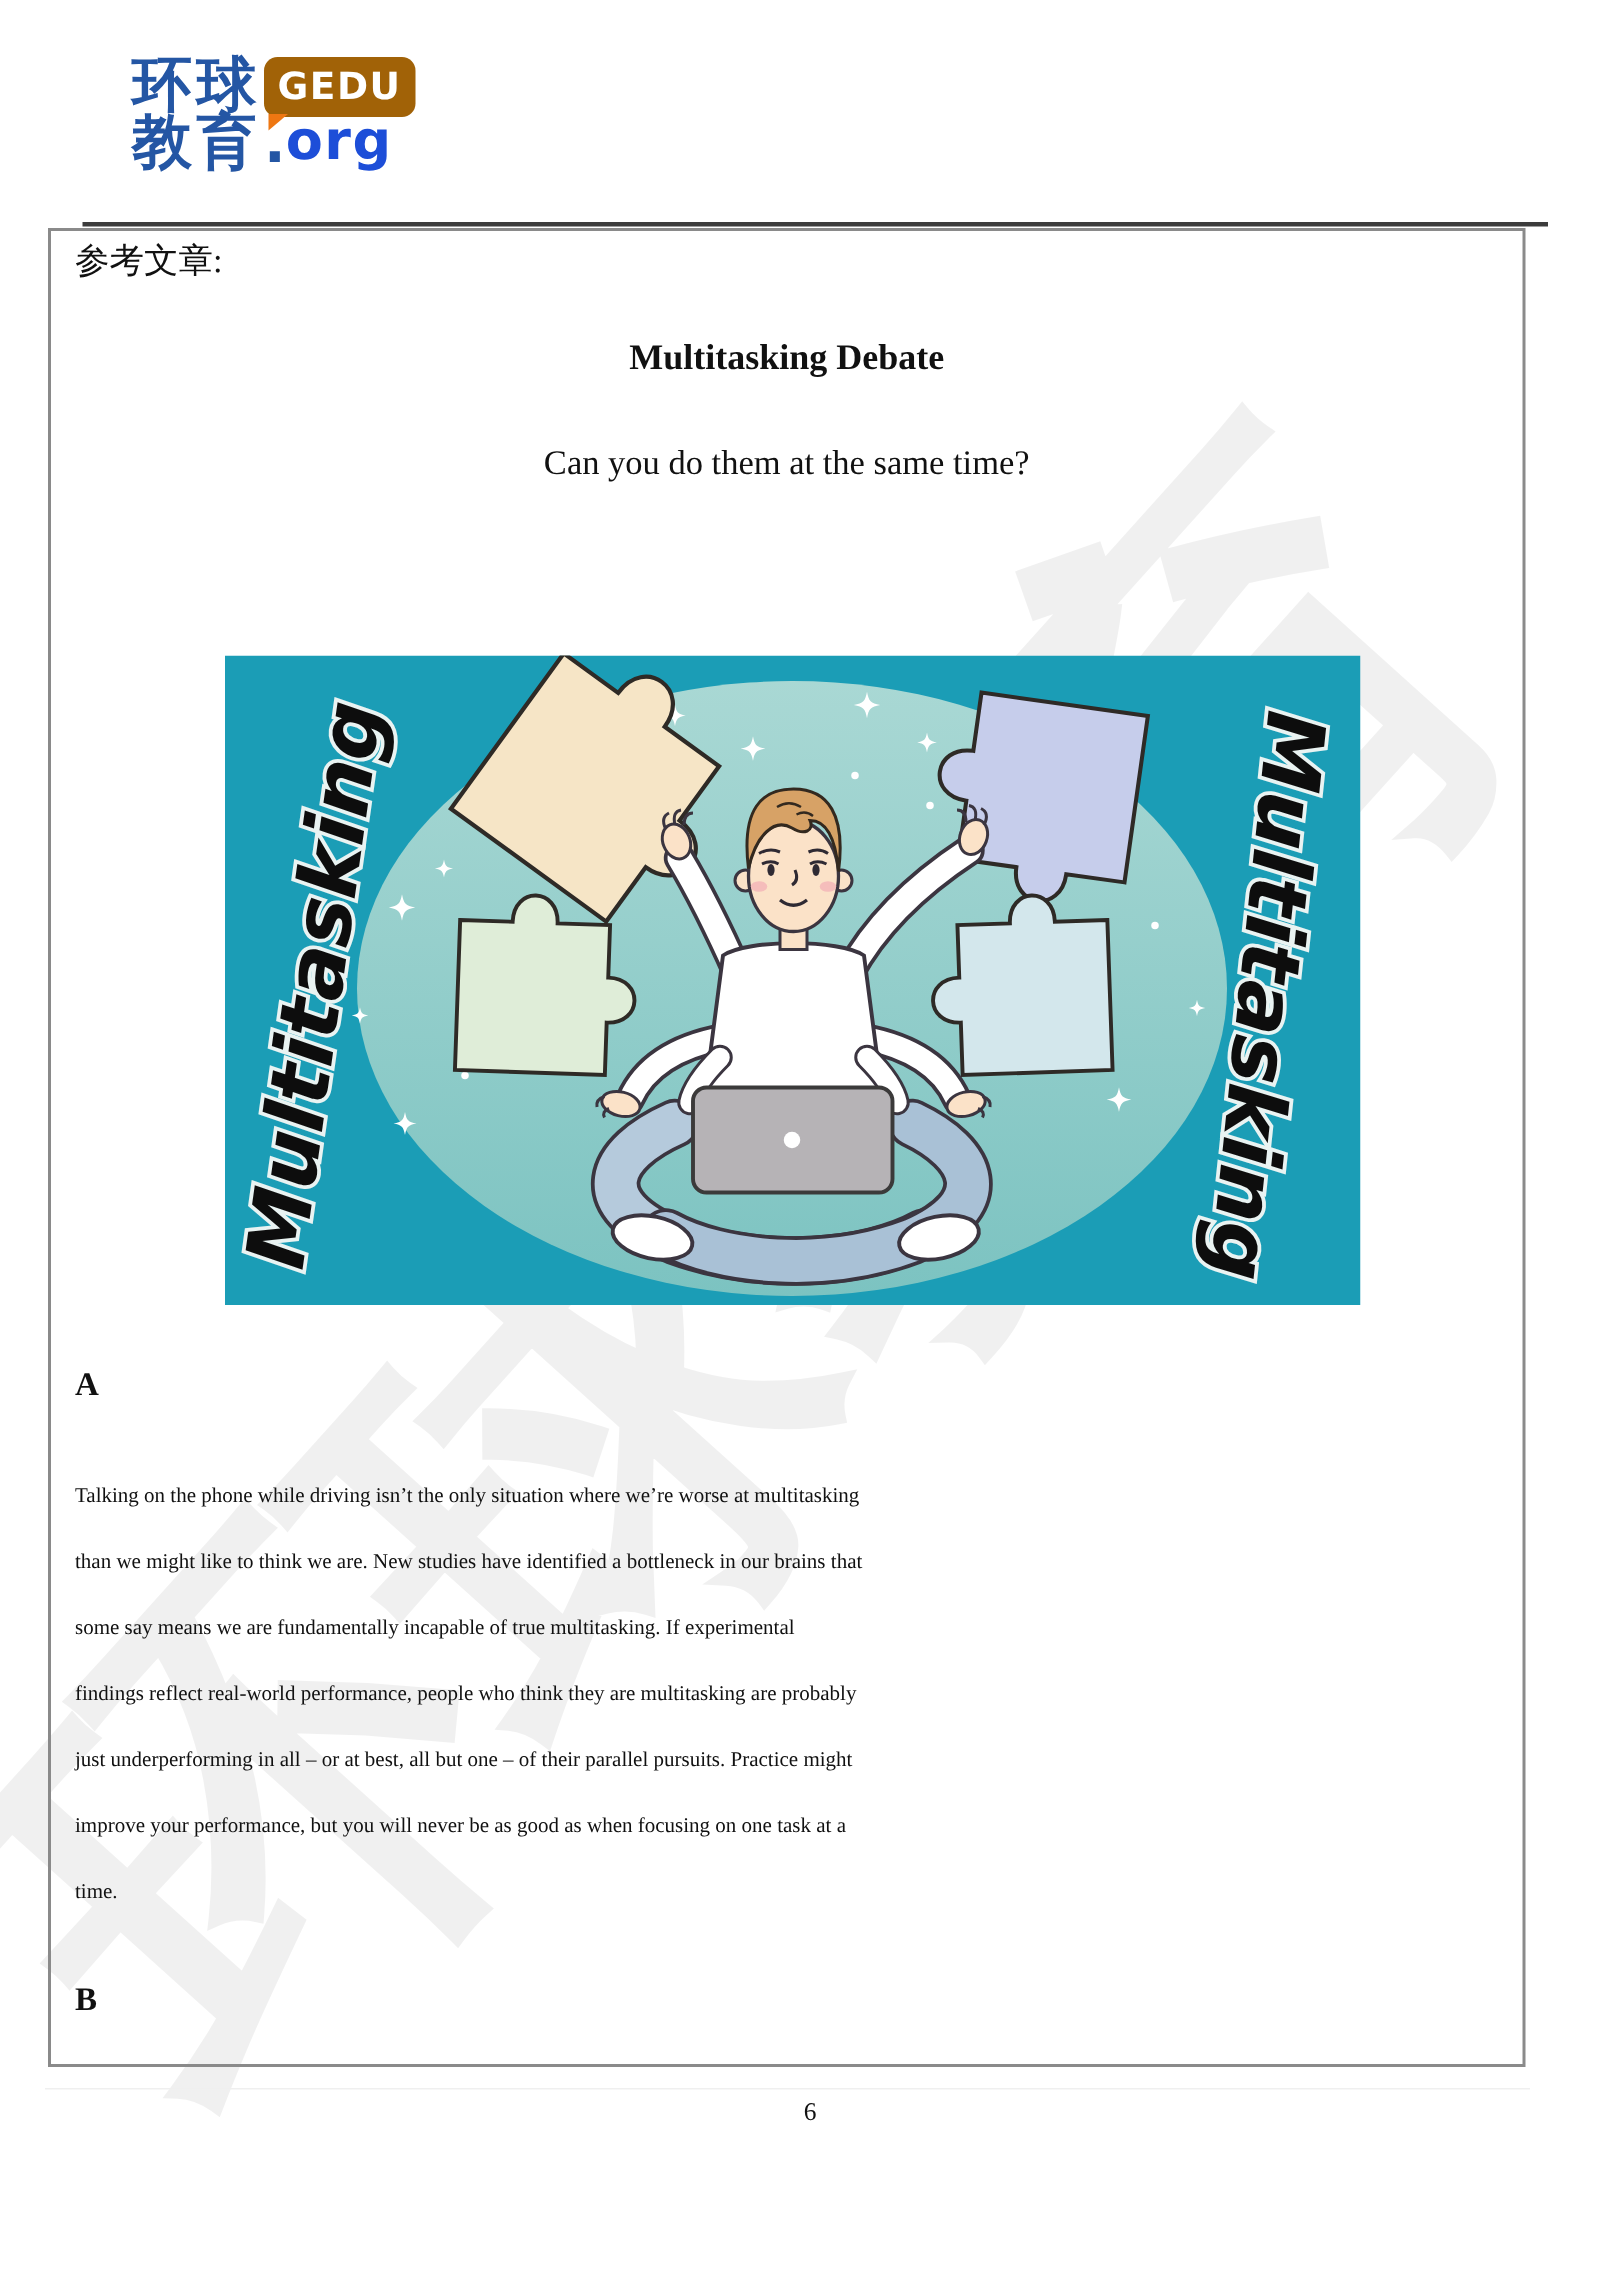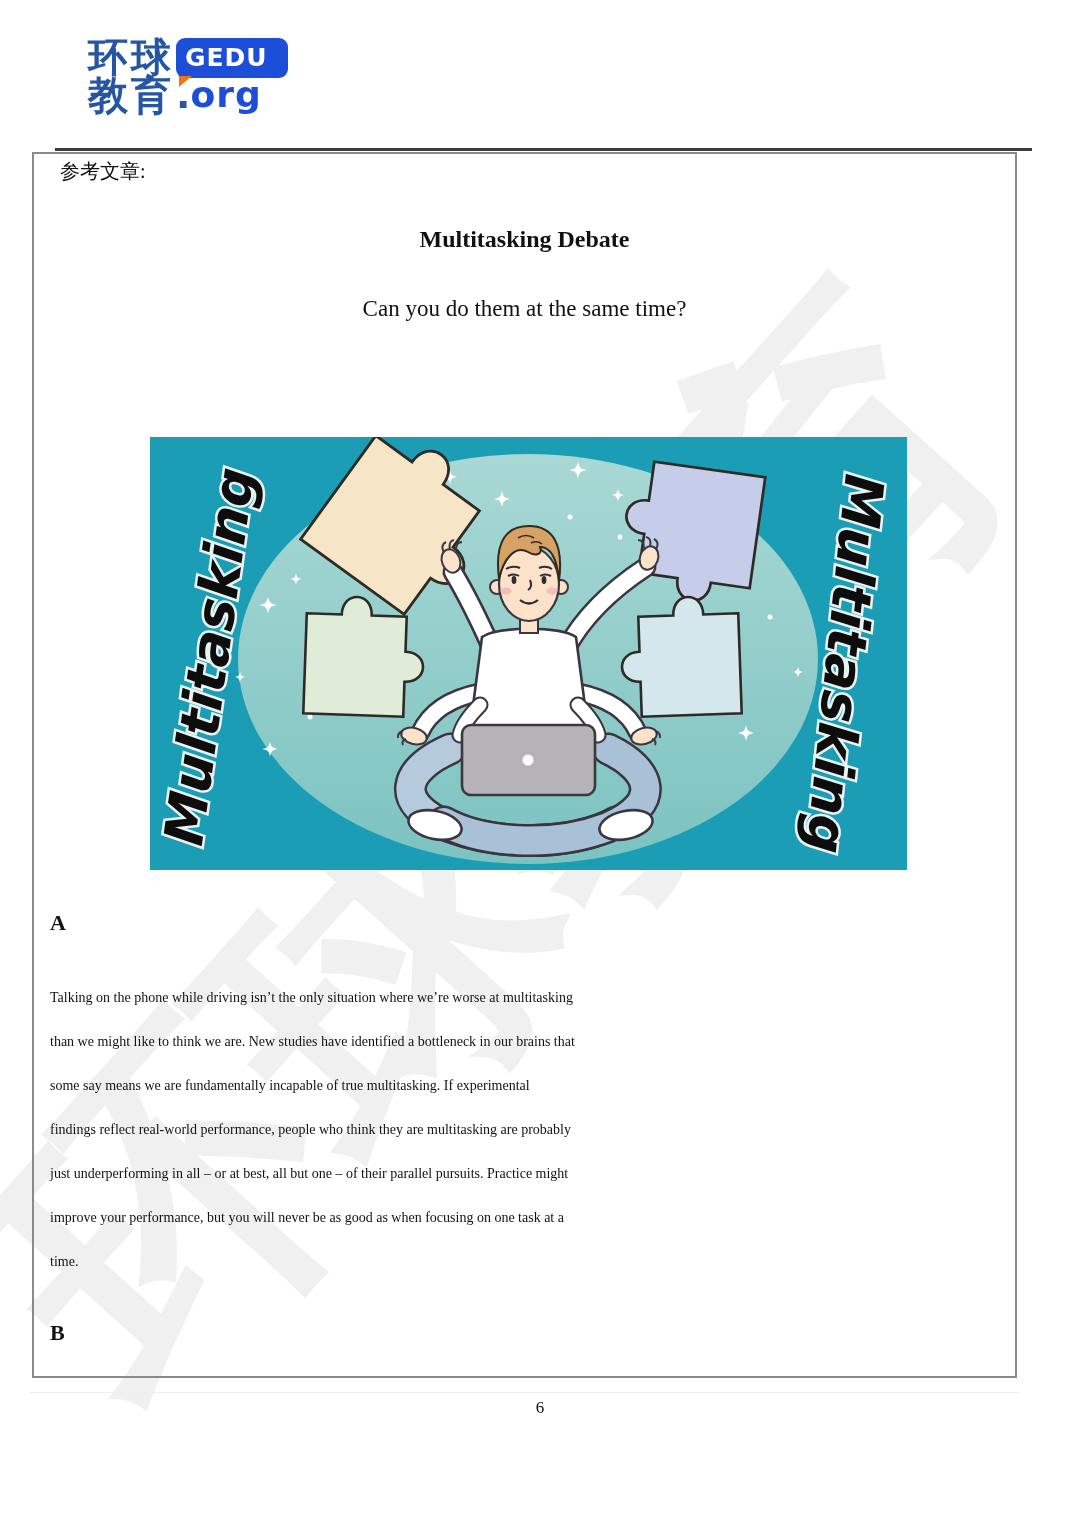--- a/index.html
+++ b/index.html
@@ -19,41 +19,41 @@
     font-family:"DejaVu Sans", sans-serif;
     color:#000;opacity:0.055;
     white-space:nowrap;z-index:0;pointer-events:none;
   }
   
   .logo{position:absolute;left:88px;top:38px;display:flex;align-items:flex-start;z-index:2;}
   .logo-cn{display:flex;flex-direction:column;font-family:"DejaVu Sans", sans-serif;
     font-weight:bold;color:#2456a4;font-size:40px;line-height:38px;letter-spacing:3px;}
   .logo-right{display:flex;flex-direction:column;margin-left:2px;}
   .gedu-bubble{
-    position:relative;background:#1d4ed8;color:#fff;
+    position:relative;background:#a16207;color:#fff;
     font-family:"DejaVu Sans", sans-serif;font-weight:bold;
-    font-size:25px;line-height:25px;padding:7px 20px 8px 9px;border-radius:9px;
+    font-size:25px;line-height:25px;padding:7px 9px 8px 9px;border-radius:9px;
     letter-spacing:1px;
   }
   .gedu-bubble:after{
     content:"";position:absolute;left:3px;bottom:-9px;
     border-style:solid;border-width:11px 13px 0 0;
     border-color:#ee7712 transparent transparent transparent;
   }
   .org-row{display:flex;align-items:flex-end;font-family:"DejaVu Sans", sans-serif;
     font-weight:bold;line-height:30px;margin-top:2px;}
   .org-dot{color:#2456a4;font-size:38px;}
   .org-text{color:#1d4ed8;font-size:36px;letter-spacing:1px;}
   
   .header-rule{position:absolute;left:55px;top:148px;width:977px;height:3px;background:#3c3c3c;z-index:2;}
   .content-box{
     position:absolute;left:32px;top:152px;width:985px;height:1226px;
     border:2px solid #8a8a8a;box-sizing:border-box;z-index:1;
   }
-  .ref-label{position:absolute;left:26px;top:4px;font-size:20px;z-index:2;}
+  .ref-label{position:absolute;left:16px;top:4px;font-size:23px;z-index:2;}
   .doc-title{position:absolute;left:0;top:72px;width:100%;text-align:center;
     font-size:24px;font-weight:bold;z-index:2;}
   .doc-subtitle{position:absolute;left:0;top:142px;width:100%;text-align:center;
     font-size:23px;font-weight:normal;z-index:2;}
   .section-label{position:absolute;left:16px;font-size:22px;font-weight:bold;z-index:2;}
   .section-a{top:756px;}
   .section-b{top:1166px;}
   .paragraph{
     position:absolute;left:16px;top:822px;width:962px;
     font-size:14px;line-height:44px;white-space:pre-line;z-index:2;

